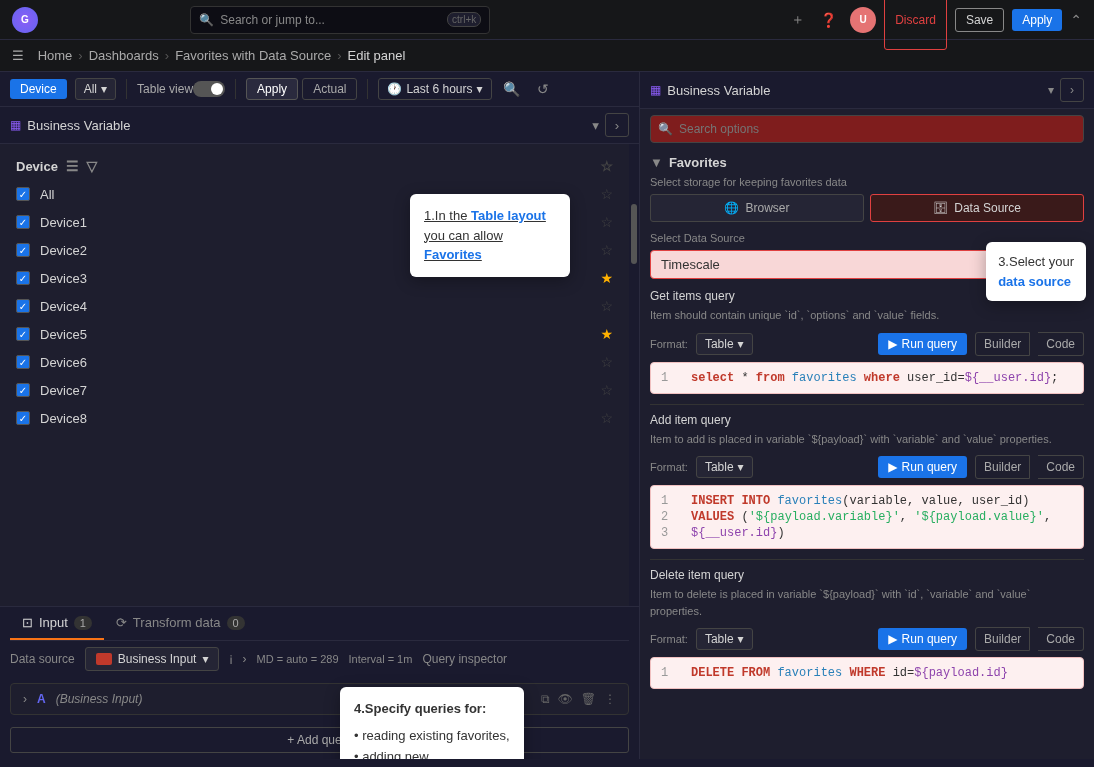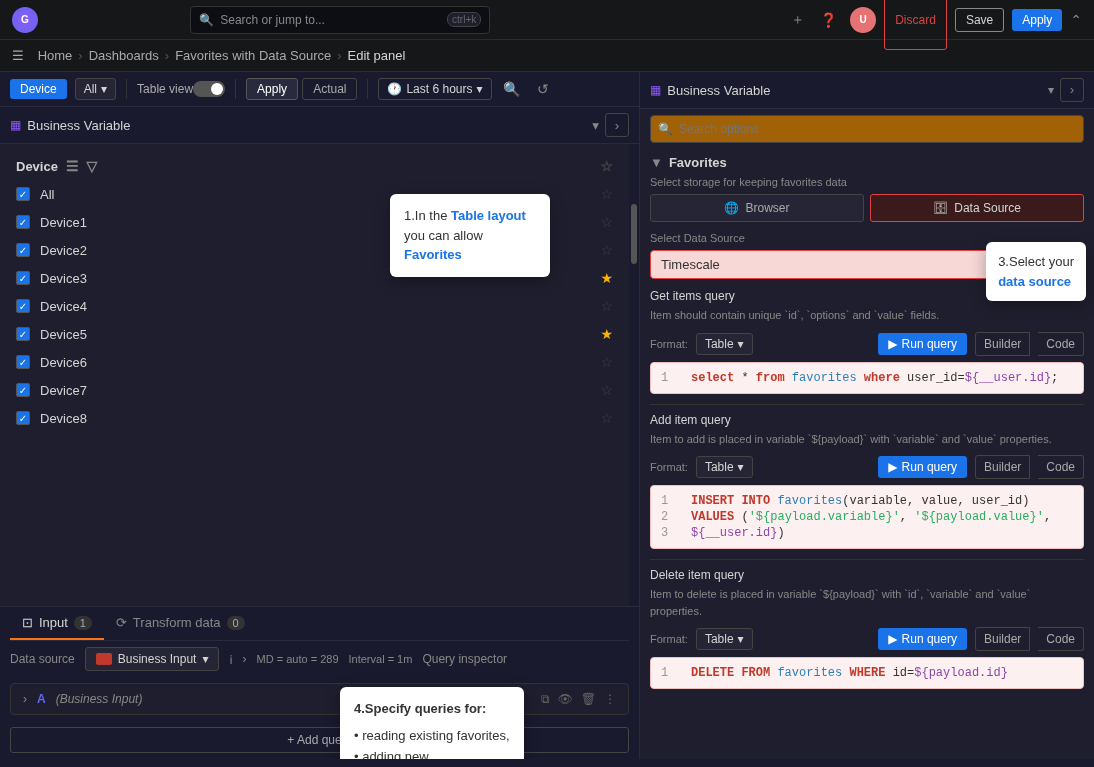--- a/index.html
+++ b/index.html
@@ -293,21 +293,21 @@
               <span class="checkbox-check">✓</span>
             </div>
           <span class="device-name">Device8</span>
           <span class="star-empty">☆</span>
         </div>
       </div>
       <div class="scrollbar-area">
         <div class="scrollbar-thumb"></div>
       </div>
 
-      <div class="callout-1" style="position:absolute; left:390px; top:50px;">
+      <div class="callout-1" style="position:absolute; left:410px; top:50px;text-decoration:underline;">
         <span>1.In the <strong>Table layout</strong> you can allow <strong>Favorites</strong></span>
       </div>
     </div>
 
     <div class="query-bar">
       <div class="query-tabs">
         <div class="query-tab active">
           <span>⊡</span>
           <span>Input</span>
           <span class="query-tab-badge">1</span>
@@ -362,21 +362,21 @@
 
     <div class="right-top-bar">
       <span class="right-var-icon">▦</span>
       <span class="right-var-name">Business Variable</span>
       <button class="right-var-dropdown">▾</button>
       <div class="right-expand">›</div>
     </div>
 
     <div class="right-search" style="position:relative; padding:0 10px; margin:6px 0;">
       <span class="right-search-icon" style="position:absolute; left:18px; top:50%; transform:translateY(-50%); color:#666;">🔍</span>
-      <input type="text" style="width: 100%; background: #a16207; border: 1px solid rgb(68, 68, 68); border-radius: 4px; padding: 6px 10px 6px 28px; color: rgb(212, 212, 212); font-size: 12px; outline: none;" placeholder="Search options">
+      <input type="text" style="width: 100%; background: #7f1d1d; border: 1px solid rgb(68, 68, 68); border-radius: 4px; padding: 6px 10px 6px 28px; color: rgb(212, 212, 212); font-size: 12px; outline: none;" placeholder="Search options">
     </div>
 
 
     <div class="section-header">
       <span class="section-chevron">▼</span>
       <span>Favorites</span>
     </div>
 
     <div class="section-body">
 

